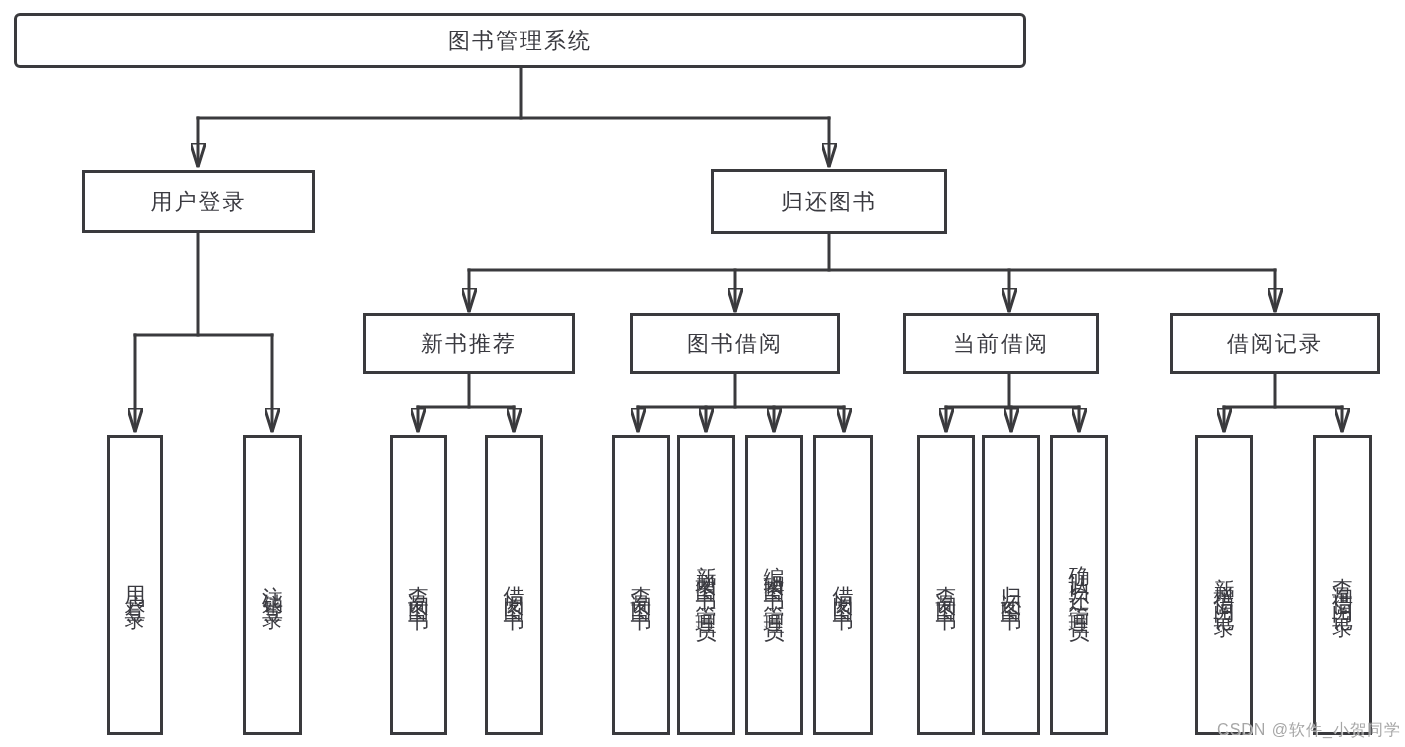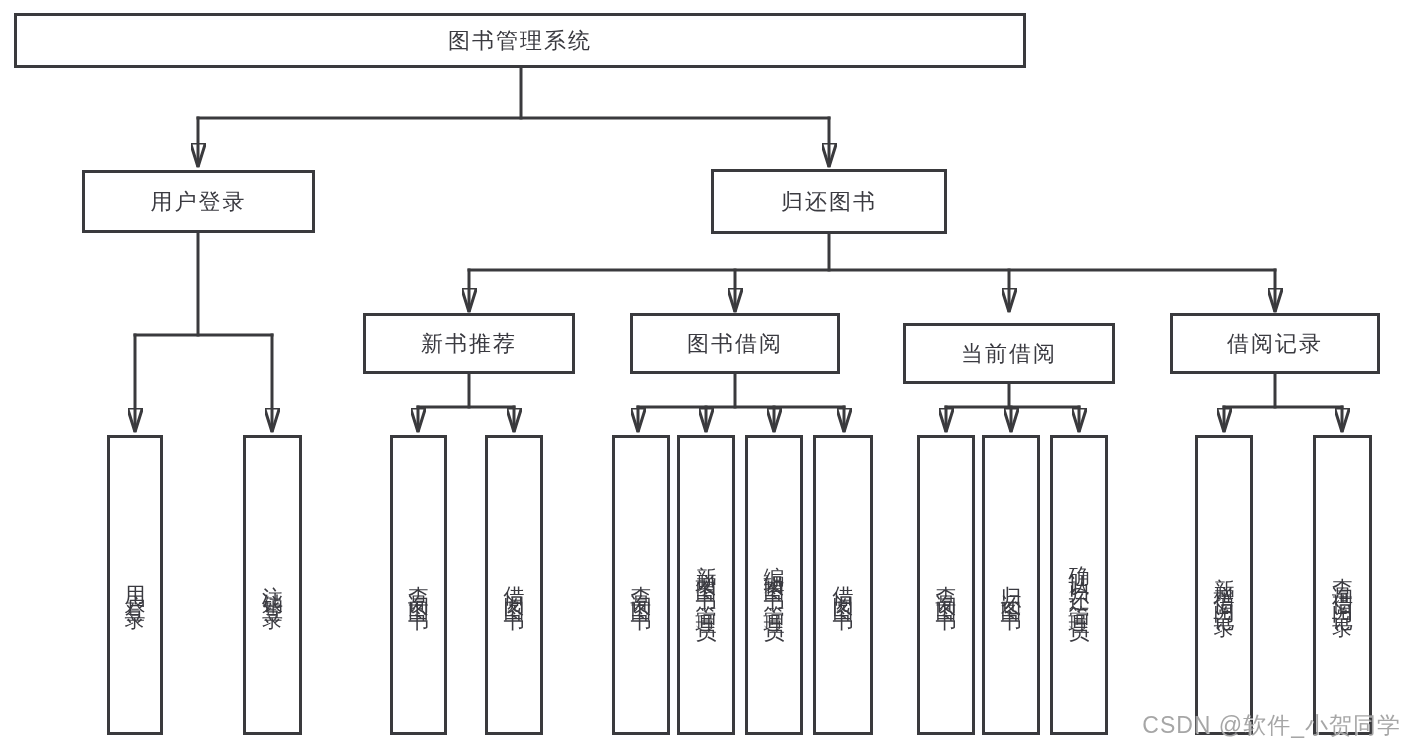--- a/index.html
+++ b/index.html
@@ -35,26 +35,26 @@
     letter-spacing: 2px;
     white-space: nowrap;
   }
   .box.vert {
     writing-mode: vertical-rl;
     text-orientation: mixed;
     font-size: 21px;
     letter-spacing: 8px;
     white-space: normal;
   }
-  .root-box { font-size: 22px; }
+  .root-box { font-size: 22px; border-radius: 6px; }
   .watermark {
     position: absolute;
     right: 4px;
     bottom: 6px;
-    font-size: 23px;
+    font-size: 16px;
     letter-spacing: 1px;
     color: rgba(158,158,158,0.92);
     text-shadow: 1px 1px 0 rgba(255,255,255,0.7);
     z-index: 5;
   }
 </style>
 </head>
 <body>
 
 <div class="canvas">
@@ -121,21 +121,21 @@
     </g>
   </svg>
 
   <div class="box root-box" style="left:14px; top:13px; width:1012px; height:55px;">图书管理系统</div>
 
   <div class="box" style="left:82px; top:170px; width:233px; height:63px;">用户登录</div>
   <div class="box" style="left:711px; top:169px; width:236px; height:65px;">归还图书</div>
 
   <div class="box" style="left:630px; top:313px; width:210px; height:61px;">图书借阅</div>
   <div class="box" style="left:363px; top:313px; width:212px; height:61px;">新书推荐</div>
-  <div class="box" style="left:903px; top:313px; width:212px; height:61px;margin-top:10px;">当前借阅</div>
+  <div class="box" style="left:903px; top:313px; width:196px; height:61px;">当前借阅</div>
   <div class="box" style="left:1170px; top:313px; width:210px; height:61px;">借阅记录</div>
 
   <div class="box vert" style="left:107px; top:435px; width:56px; height:300px;">用户登录</div>
   <div class="box vert" style="left:243px; top:435px; width:59px; height:300px;">注销登录</div>
 
   <div class="box vert" style="left:390px; top:435px; width:57px; height:300px;">查询图书</div>
   <div class="box vert" style="left:485px; top:435px; width:58px; height:300px;">借阅图书</div>
 
   <div class="box vert" style="left:612px; top:435px; width:58px; height:300px;">查询图书</div>
   <div class="box vert" style="left:677px; top:435px; width:58px; height:300px;">新增图书（管理员）</div>

